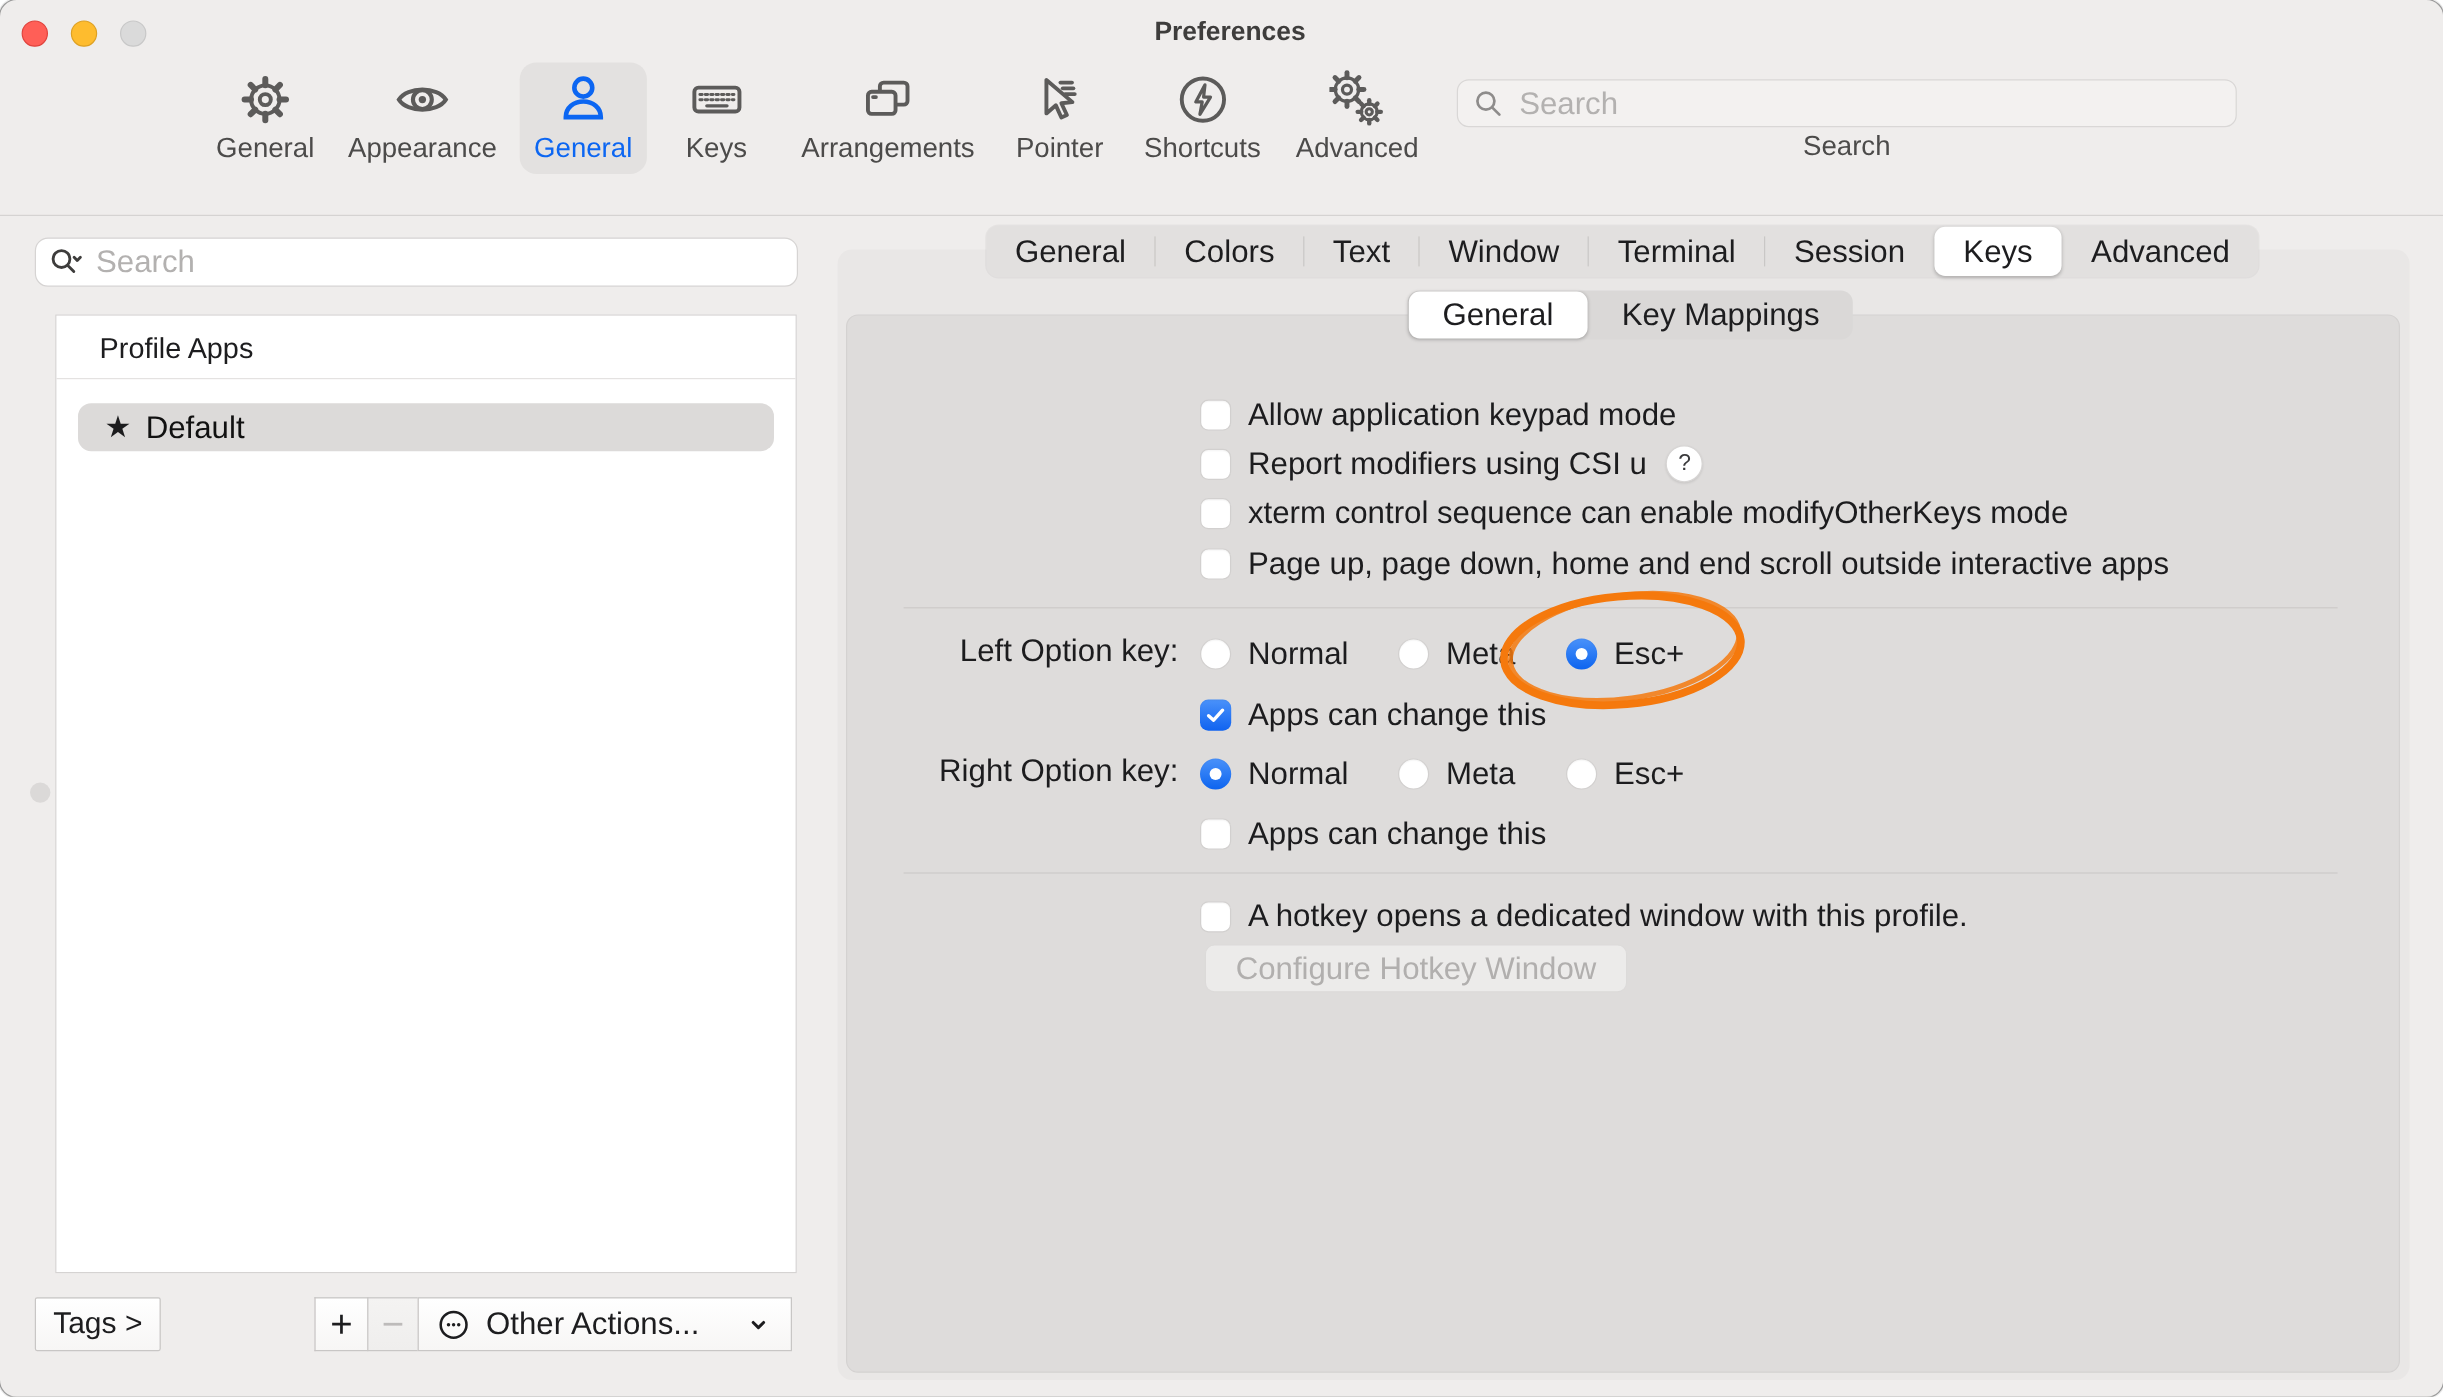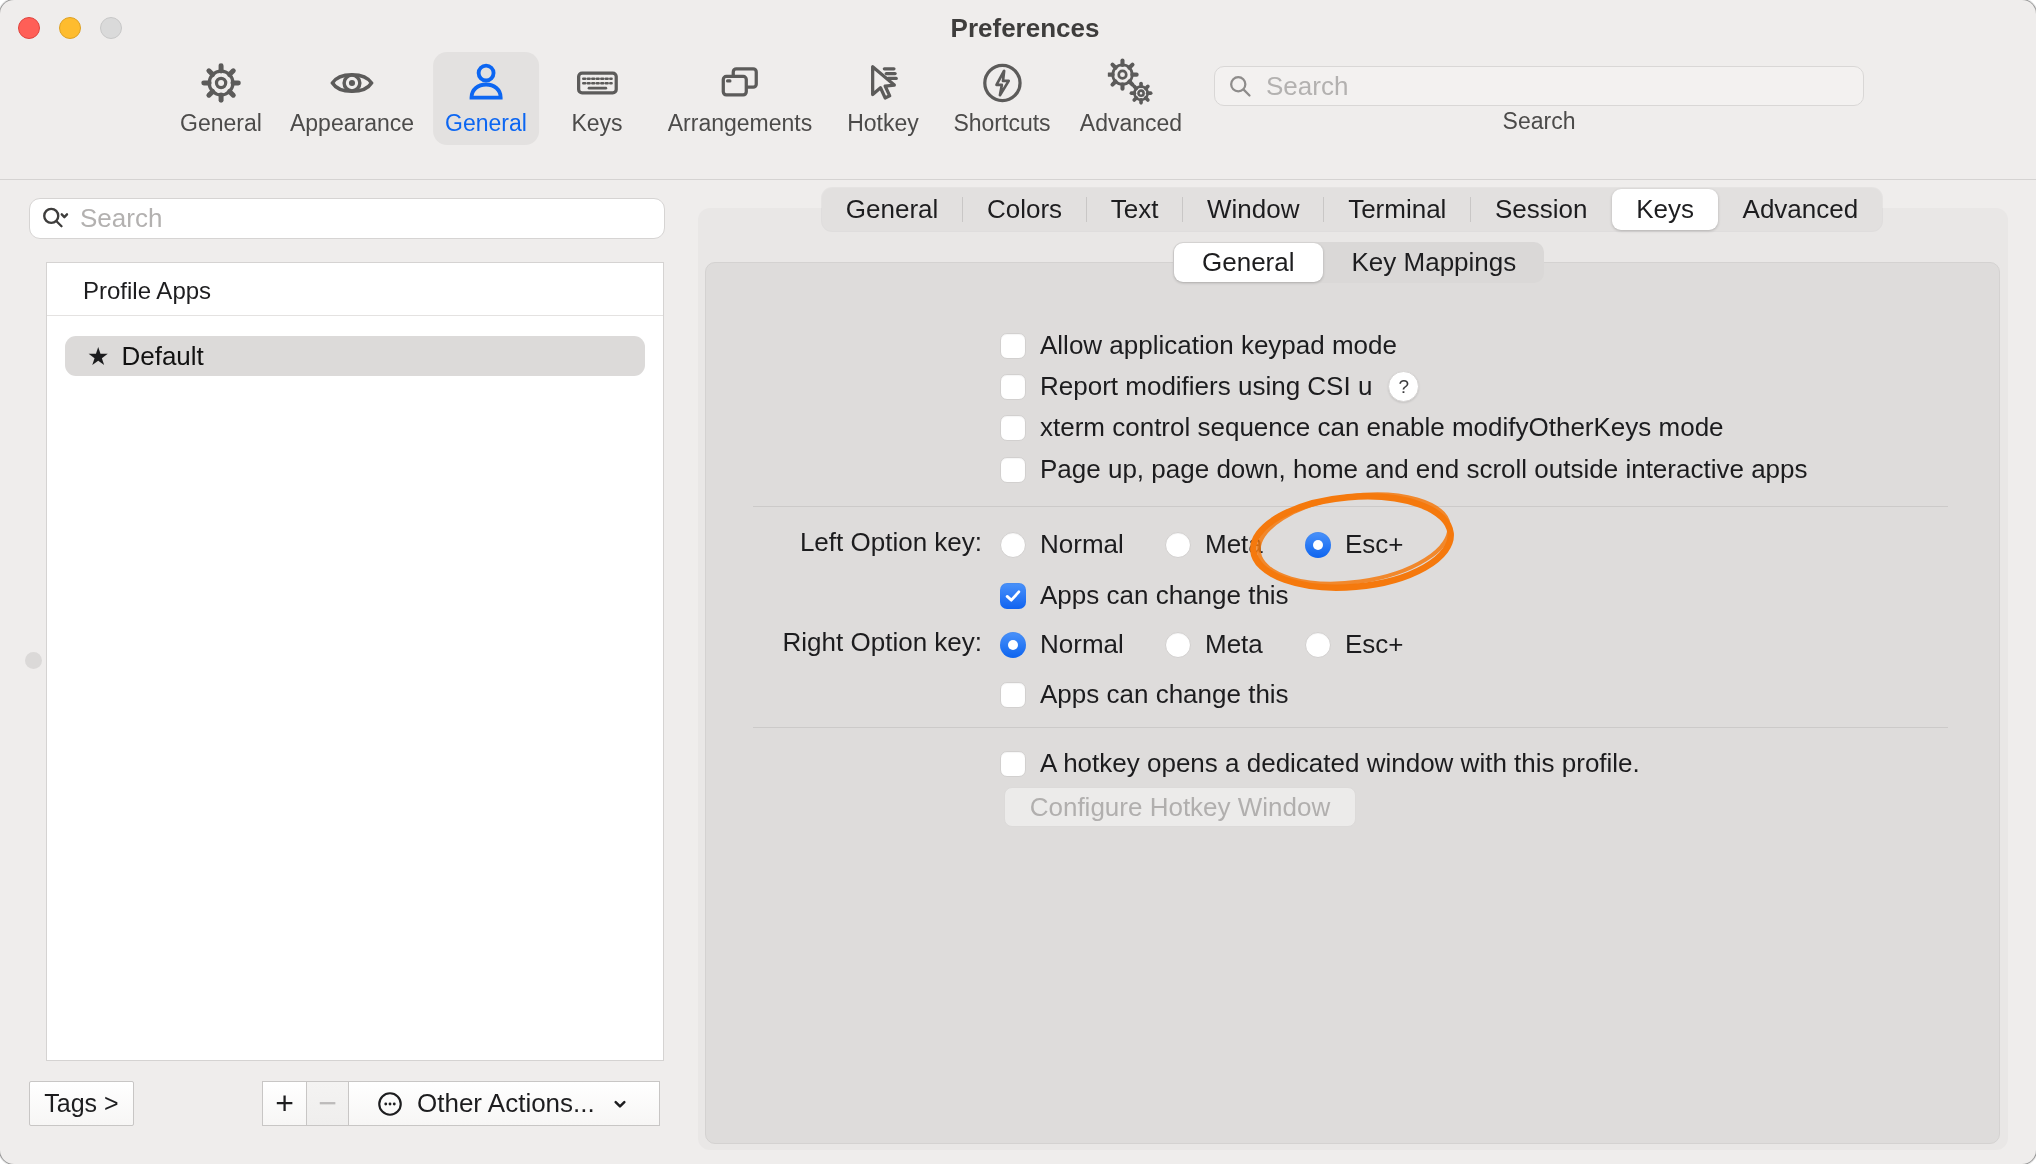--- a/index.html
+++ b/index.html
@@ -6,21 +6,21 @@
   *{box-sizing:border-box;font-family:"Liberation Sans","DejaVu Sans",sans-serif;}
   .window{position:relative;width:2036px;height:1164px;background:#efedec;border-radius:14px;
           overflow:hidden;box-shadow:0 0 0 1px rgba(0,0,0,0.35), 0 0 0 2px rgba(0,0,0,0.08);}
   
   .traffic{position:absolute;top:17px;left:18px;display:flex;gap:19px;}
   .light{width:22px;height:22px;border-radius:50%;}
   .light.red{background:#ff5f57;border:1px solid #e0443e;}
   .light.yellow{background:#febc2e;border:1px solid #dea123;}
   .light.gray{background:#dadada;border:1px solid #c8c8c8;}
   .win-title{position:absolute;top:13px;left:0;width:100%;text-align:center;
-             font-size:26px;font-weight:700;color:#3e3d3c;padding-left:14px;}
+             font-size:22px;font-weight:700;color:#3e3d3c;padding-left:14px;}
   
   .tb-item{position:absolute;top:52px;transform:translateX(-50%);text-align:center;
            padding:6px 12px 8px;border-radius:14px;cursor:default;}
   .tb-item .tb-icon{display:block;margin:0 auto;height:50px;}
   .tb-item .tb-label{display:block;margin-top:2px;font-size:23px;color:#4c4b4a;}
   .tb-item.selected{background:#e3e1e0;}
   .tb-item.selected .tb-label{color:#0c66f2;}
   .tb-search{position:absolute;left:1214px;top:66px;width:650px;height:40px;border-radius:10px;
              background:#f3f1f0;border:1px solid #d9d7d6;display:flex;align-items:center;padding:0 12px;}
   .tb-search input{flex:1;border:none;outline:none;background:transparent;font-size:26px;color:#1d1d1f;margin-left:10px;}
@@ -42,21 +42,21 @@
   .profile-star{font-size:25px;margin-right:12px;color:#1c1c1e;}
   .side-dot{position:absolute;left:25px;top:652px;width:17px;height:17px;border-radius:50%;background:#dbd9d8;}
   
   .btn{background:linear-gradient(#ffffff,#f7f6f5);border:1px solid #c8c6c5;color:#1d1d1f;
        display:flex;align-items:center;justify-content:center;font-size:25px;}
   .footer-tags{position:absolute;left:29px;top:1081px;width:105px;height:45px;border-radius:2px;}
   .footer-group{position:absolute;left:262px;top:1081px;height:45px;display:flex;}
   .footer-plus{width:44px;height:45px;font-size:32px;font-weight:300;border-right:none;}
   .footer-minus{width:42px;height:45px;font-size:32px;font-weight:300;color:#bdbbba;
                 background:linear-gradient(#f4f3f2,#efeeed);border-right:none;}
-  .footer-other{width:312px;height:45px;justify-content:flex-start;padding:0 26px;font-size:26px;gap:12px;}
+  .footer-other{width:312px;height:45px;justify-content:flex-start;padding:0 14px;font-size:26px;gap:12px;}
   .footer-other .chev{margin-left:auto;}
   
   .right-panel{position:absolute;left:698px;top:208px;width:1310px;height:942px;background:#e9e7e6;border-radius:12px;}
   .inner-pane{position:absolute;left:705px;top:262px;width:1295px;height:882px;background:#dedcdb;
               border:1px solid #d4d2d1;border-radius:10px;}
   .tabbar{position:absolute;left:822px;top:188px;width:1060px;height:43px;background:#e2e0df;
           border-radius:10px;display:flex;align-items:stretch;box-shadow:0 0 0 1px rgba(0,0,0,0.04);}
   .tab{flex:1 1 auto;display:flex;align-items:center;justify-content:center;font-size:26px;color:#1d1d1f;
        padding:0 10px;white-space:nowrap;}
   .tab.selected{background:#ffffff;border-radius:9px;margin:1px 0;box-shadow:0 1px 3px rgba(0,0,0,0.22);}
@@ -155,21 +155,21 @@
     <span class="tb-label">Arrangements</span>
   </div>
 
   <div class="tb-item" style="left:883px">
     <svg class="tb-icon" width="46" height="46" viewBox="0 0 24 24" fill="none" stroke="#5c5b5a" stroke-width="1.7" stroke-linejoin="round" stroke-linecap="round">
       <path d="M6.5 3.5 L6.5 18 L10.6 14.5 L13 19.8 L15.4 18.7 L13 13.6 L17.8 13.1 Z"></path>
       <line x1="12.6" y1="4.6" x2="17.6" y2="4.6"></line>
         <line x1="13.6" y1="7.1" x2="18.2" y2="7.1"></line>
         <line x1="14.6" y1="9.6" x2="18.8" y2="9.6"></line>
     </svg>
-    <span class="tb-label">Hotkey</span>
+    <span class="tb-label">Pointer</span>
   </div>
 
   <div class="tb-item" style="left:1002px">
     <svg class="tb-icon" width="46" height="46" viewBox="0 0 24 24" fill="none" stroke="#5c5b5a" stroke-width="1.7" stroke-linejoin="round">
       <circle cx="12" cy="12" r="9.2"></circle>
       <path d="M12.9 5.6 L8.9 13 L11.7 13 L10.7 18.4 L15.3 10.9 L12.3 10.9 Z" stroke-width="1.4"></path>
     </svg>
     <span class="tb-label">Shortcuts</span>
   </div>
 

